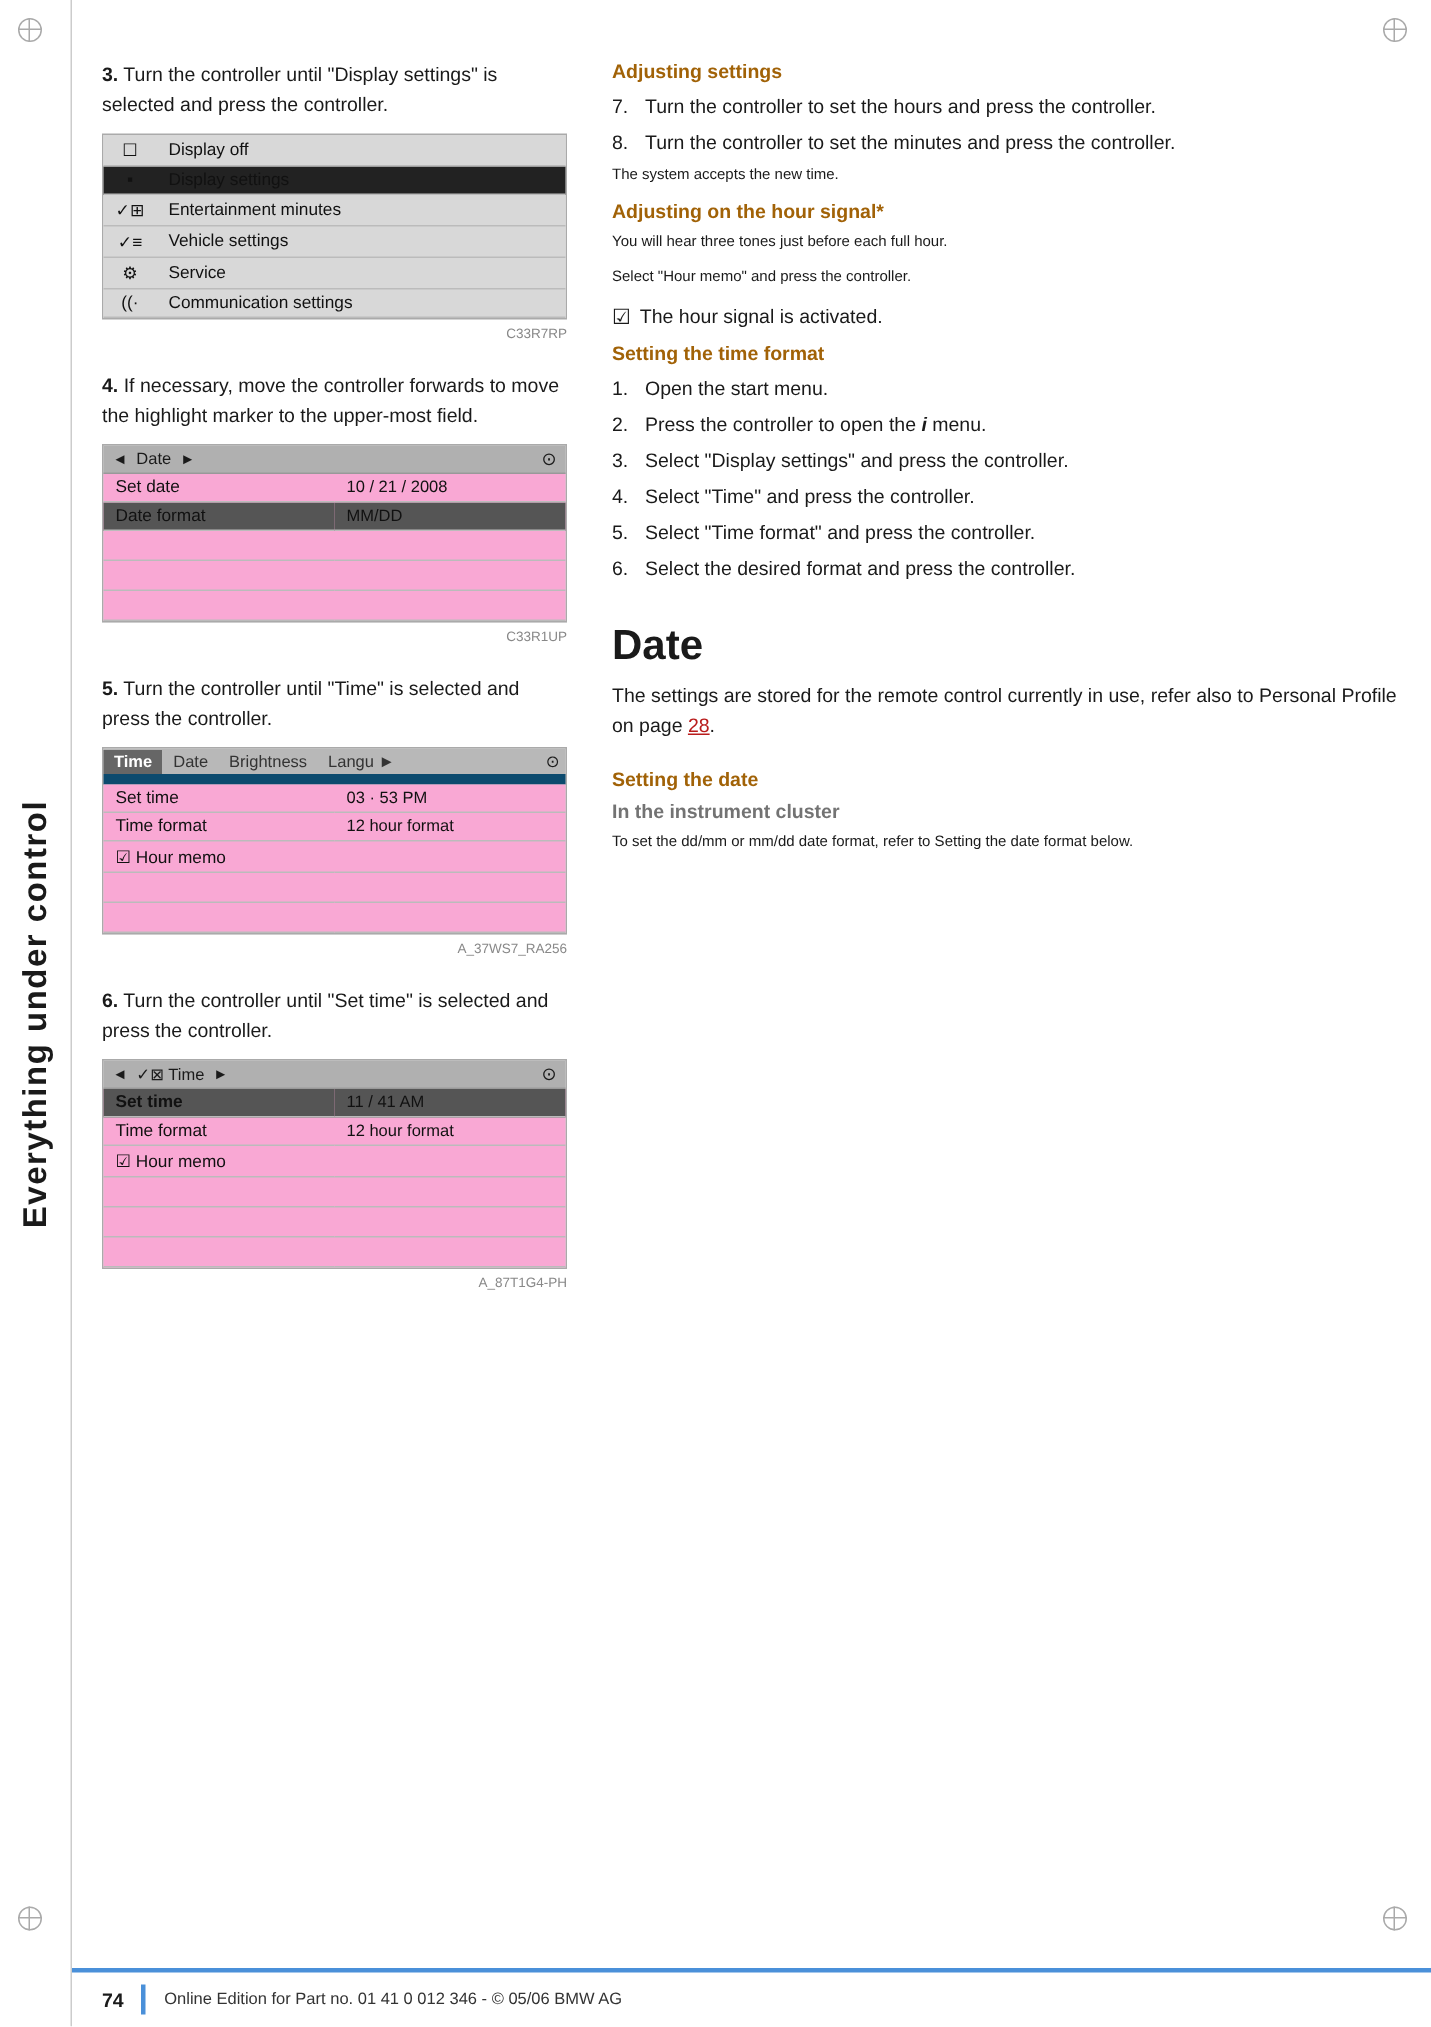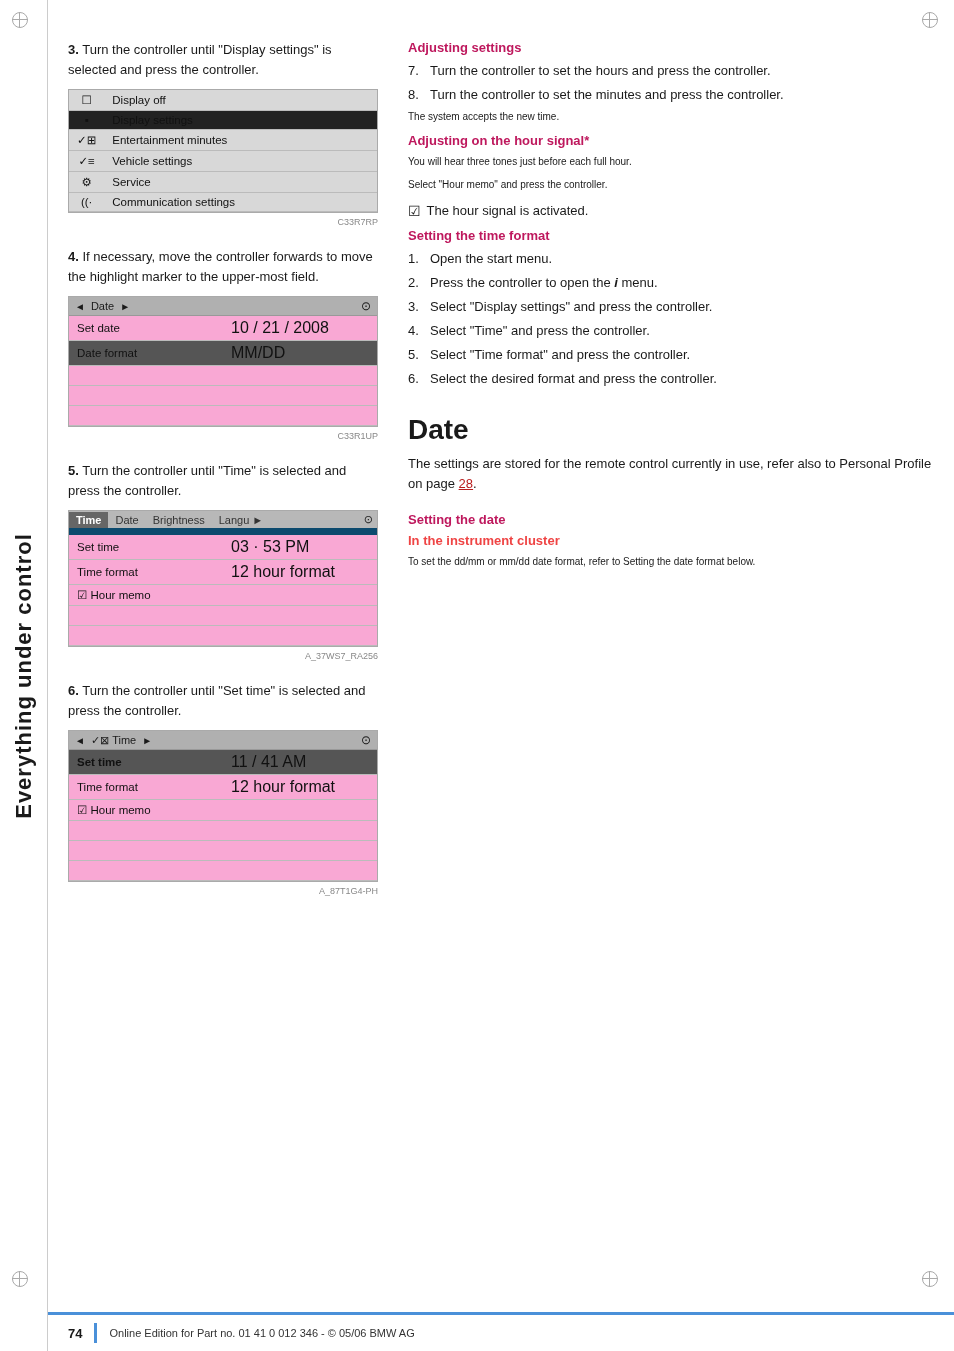--- a/index.html
+++ b/index.html
@@ -120,21 +120,21 @@
       font-size: 11.5px;
       padding: 3px 8px;
       border-bottom: 1px solid #bbb;
       color: #111;
     }
     .dt-table .highlight-row {
       background: #555;
       color: #fff;
     }
     .dt-table .col-label { width: 50%; }
-    .dt-table .col-value { width: 50%; font-size: 16px; }
+    .dt-table .col-value { width: 50%; font-size: 11px; }
 
     
     .time-tab-header {
       display: flex;
       align-items: center;
       font-size: 11px;
       background: #b8b8b8;
       border-bottom: 7px solid #0c4a6e;
     }
     .time-tab-header .tab-active {
@@ -145,21 +145,21 @@
     }
     .time-tab-header .tab-inactive {
       padding: 2px 7px;
       color: #333;
     }
 
     
     .section-heading {
       font-size: 13px;
       font-weight: bold;
-      color: #be185d;
+      color: #a16207;
       margin-bottom: 6px;
       margin-top: 18px;
     }
     .section-heading:first-child {
       margin-top: 0;
     }
 
     .right-step {
       font-size: 13px;
       line-height: 1.55;
@@ -530,21 +530,21 @@
       </div>
     </div>
 
     <div class="section">
       <div class="date-heading">Date</div>
       <div class="date-sub">
         The settings are stored for the remote control currently in use, refer also to Personal Profile on page <span class="link-text">28</span>.
       </div>
 
       <div class="section-heading">Setting the date</div>
-      <div class="section-heading" style="color: #ef4444; font-size: 13px; font-weight: bold; margin-top: 6px;">In the instrument cluster</div>
+      <div class="section-heading" style="color: #737373; font-size: 13px; font-weight: bold; margin-top: 6px;">In the instrument cluster</div>
       <div class="system-text">To set the dd/mm or mm/dd date format, refer to Setting the date format below.</div>
     </div>
 
   </div>
 
 </div>
 
 <div class="page-footer">
   <span class="page-num">74</span>
   <div class="footer-sep"></div>

